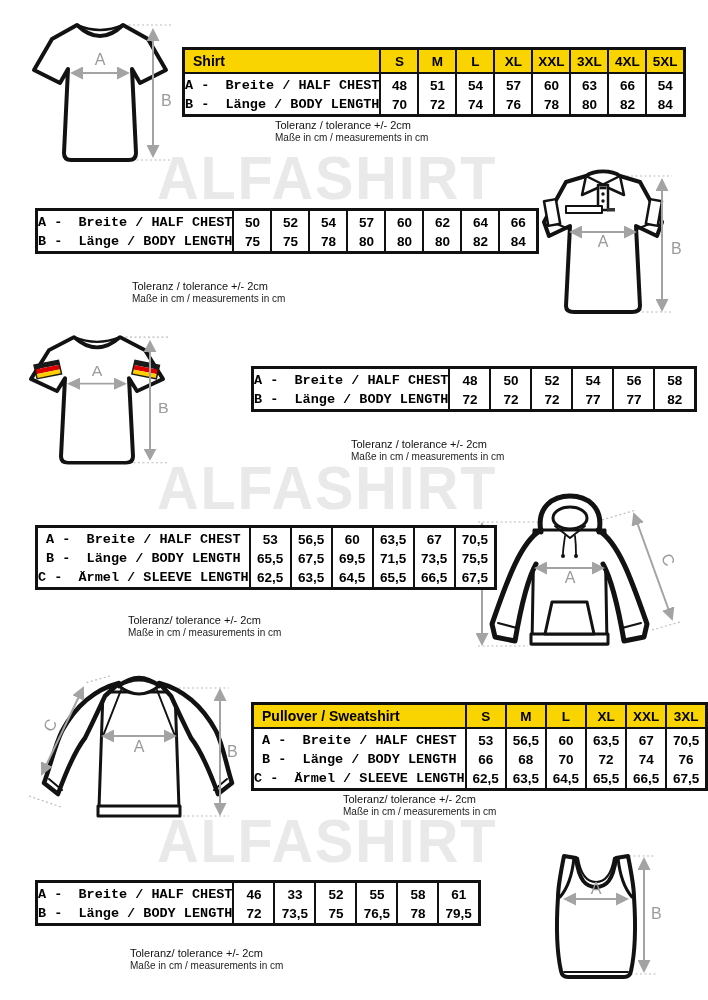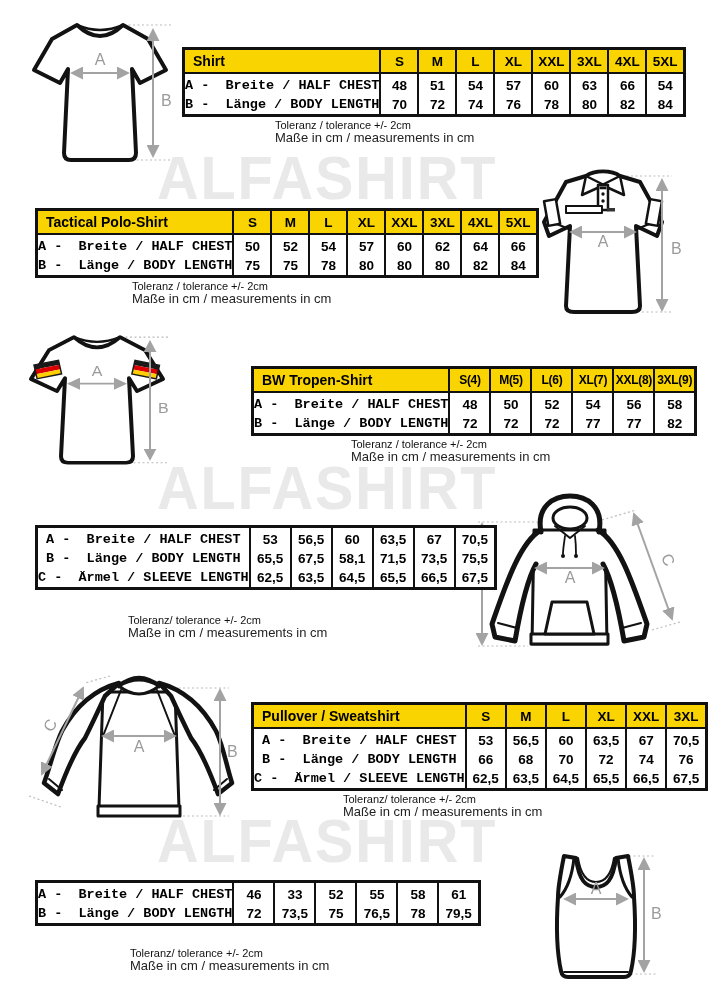--- a/index.html
+++ b/index.html
@@ -20,21 +20,21 @@
   tr.head th{background:#fad400;border-bottom:2.5px solid #111;font-size:13.5px;height:22px;text-align:center;}
   tr.head th.title{text-align:left;padding-left:8px;font-size:14px;}
   table.size-table td{font-size:13.5px;text-align:center;height:19px;}
   table.size-table tr.first td{padding-top:2px;}
   td.lbl{text-align:left;padding-left:8px;white-space:pre;font-size:13px;font-family:Liberation Mono, monospace;}
   table.t3 tr.head th.sz{font-size:12px;letter-spacing:-0.3px;}
 
   
   .tol{position:absolute;width:300px;text-align:left;color:#111;}
   .tol .l1{font-size:11px;line-height:13px;}
-  .tol .l2{font-size:13px;line-height:11px;color:#222;}
+  .tol .l2{font-size:10px;line-height:11px;color:#222;}
 
   
   svg.fig{position:absolute;overflow:visible;}
   .garment{fill:#fff;stroke:#121212;stroke-width:4;stroke-linejoin:round;stroke-linecap:round;}
   .g5{stroke-width:5;}
   .g3{stroke-width:3;}
   .g25{stroke-width:2.5;}
   .g2{stroke-width:2;}
   .nofill{fill:none;}
   .arrow{stroke:#a3a3a3;stroke-width:2;fill:none;}
@@ -160,31 +160,20 @@
           <col style="width:38px">
           <col style="width:38px">
           <col style="width:38px">
           <col style="width:38px">
           <col style="width:38px">
           <col style="width:38px">
           <col style="width:38px">
           <col style="width:38px">
         </colgroup>
       <tbody>
-          <tr class="head">
-        <th class="title">Tactical Polo-Shirt</th>
-        <th>S</th>
-        <th>M</th>
-        <th>L</th>
-        <th>XL</th>
-        <th>XXL</th>
-        <th>3XL</th>
-        <th>4XL</th>
-        <th>5XL</th>
-      </tr>
       <tr class="first">
         <td class="lbl">A -  Breite / HALF CHEST</td>
         <td>50</td>
         <td>52</td>
         <td>54</td>
         <td>57</td>
         <td>60</td>
         <td>62</td>
         <td>64</td>
         <td>66</td>
@@ -241,29 +230,20 @@
       <colgroup>
           <col style="width:183px">
           <col style="width:41px">
           <col style="width:41px">
           <col style="width:41px">
           <col style="width:41px">
           <col style="width:41px">
           <col style="width:41px">
         </colgroup>
       <tbody>
-          <tr class="head">
-        <th class="title">BW Tropen-Shirt</th>
-        <th class="sz">S(4)</th>
-        <th class="sz">M(5)</th>
-        <th class="sz">L(6)</th>
-        <th class="sz">XL(7)</th>
-        <th class="sz">XXL(8)</th>
-        <th class="sz">3XL(9)</th>
-      </tr>
       <tr class="first">
         <td class="lbl">A -  Breite / HALF CHEST</td>
         <td>48</td>
         <td>50</td>
         <td>52</td>
         <td>54</td>
         <td>56</td>
         <td>58</td>
       </tr>
       <tr>
@@ -333,21 +313,21 @@
         <td>56,5</td>
         <td>60</td>
         <td>63,5</td>
         <td>67</td>
         <td>70,5</td>
       </tr>
       <tr>
         <td class="lbl">B -  Länge / BODY LENGTH</td>
         <td>65,5</td>
         <td>67,5</td>
-        <td>58,1</td>
+        <td>69,5</td>
         <td>71,5</td>
         <td>73,5</td>
         <td>75,5</td>
       </tr>
       <tr>
         <td class="lbl">C -  Ärmel / SLEEVE LENGTH</td>
         <td>62,5</td>
         <td>63,5</td>
         <td>64,5</td>
         <td>65,5</td>

